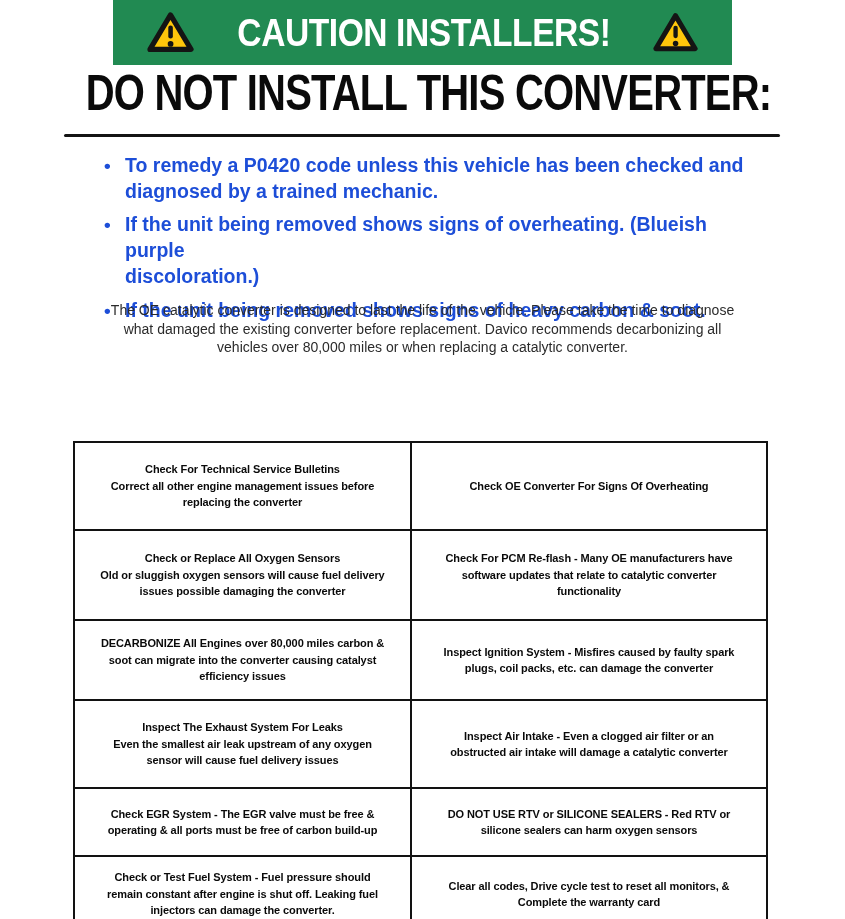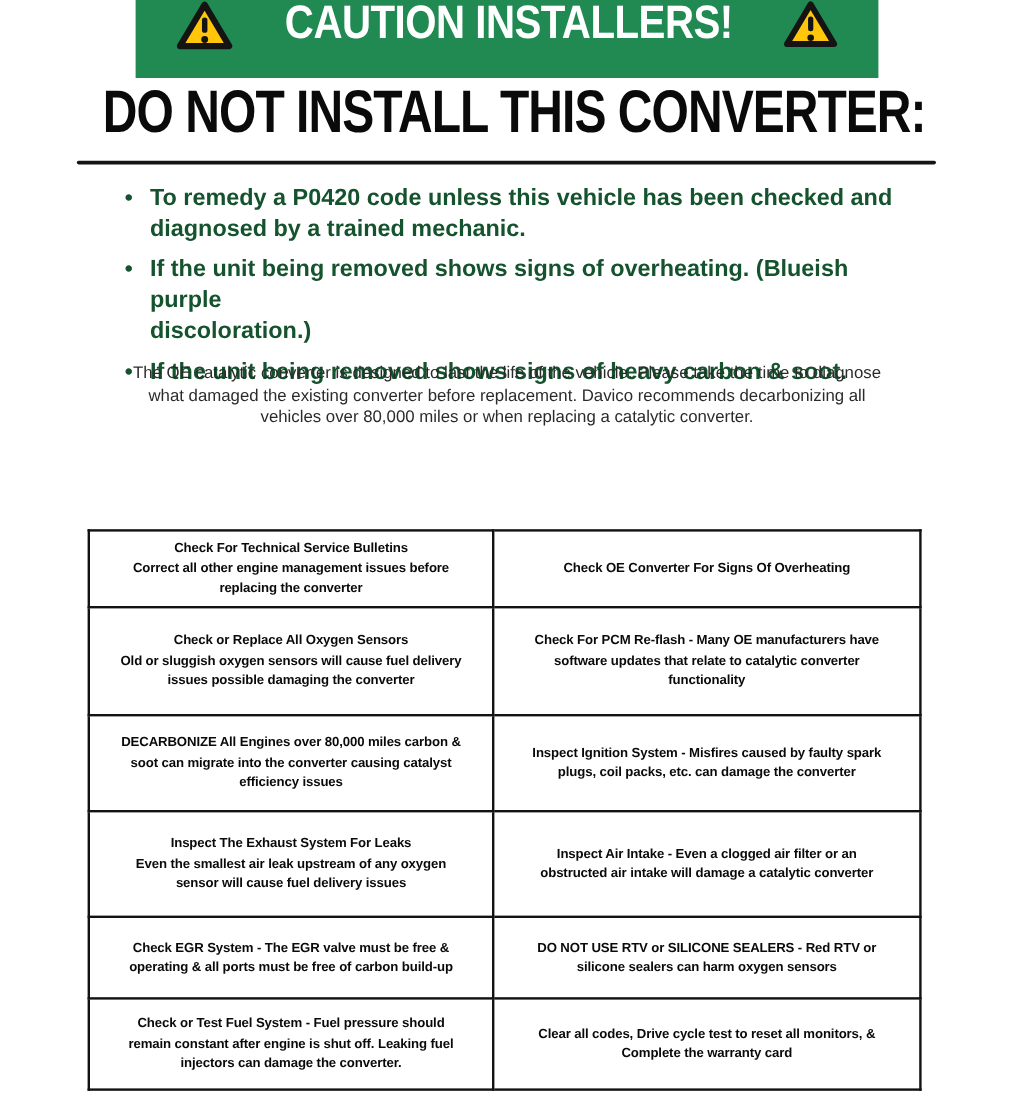--- a/index.html
+++ b/index.html
@@ -15,21 +15,21 @@
     color:var(--ink);
     position:relative;
     overflow:hidden;
   }
   .page{position:relative;width:845px;height:919px;background:#fff;}
 
   
   .banner{
     position:absolute;left:113px;top:0;width:619px;height:65px;
     background:var(--green);
-    display:flex;align-items:flex-start;justify-content:center;gap:13px;
+    display:flex;align-items:center;justify-content:center;gap:13px;
   }
   .banner-text{
     color:#ffffff;font-weight:bold;font-size:39px;line-height:1;
     white-space:nowrap;display:inline-block;transform:scaleX(0.86);
     letter-spacing:-0.5px;
   }
   .tri{flex:0 0 auto;display:block;}
 
   
   .title{
@@ -47,21 +47,21 @@
   }
 
   
   .warnings{
     position:absolute;left:104px;top:153px;width:640px;
     list-style:none;
   }
   .warnings li{
     position:relative;padding-left:21px;margin-bottom:8px;
     font-weight:bold;font-size:19.5px;line-height:1.32;
-    white-space:pre-line;color:#14532d;
+    white-space:pre-line;color:#1d4ed8;
   }
   .warnings li::before{
     content:"\2022";position:absolute;left:0;top:0;
     font-size:19px;
   }
 
   
   .advisory{
     position:absolute;left:8px;top:301px;width:829px;
     text-align:center;font-size:14px;line-height:1.33;
@@ -86,21 +86,21 @@
   table.checklist td{
     border:2.5px solid #121212;
     vertical-align:middle;text-align:center;
     font-weight:bold;font-size:11px;line-height:1.5;
     letter-spacing:-0.1px;
     white-space:pre-line;
     padding:4px 6px;color:#0a0a0a;
     overflow:hidden;
   }
   td.cell-large{font-size:13.5px;line-height:1.4;}
-  tr.r-a{height:64px;} tr.r-b{height:90px;} tr.r-c{height:80px;}
+  tr.r-a{height:88px;} tr.r-b{height:90px;} tr.r-c{height:80px;}
   tr.r-d{height:88px;} tr.r-e{height:68px;} tr.r-f{height:76px;}
 </style>
 </head>
 <body>
 
 <div class="page">
 
   <div class="banner">
     <svg class="tri" width="47" height="43" viewBox="0 0 64 58" aria-hidden="true">
       <polygon points="32,5 60,52 4,52" style="fill:var(--yellow);stroke:#141414;stroke-width:7;stroke-linejoin:round"></polygon>

